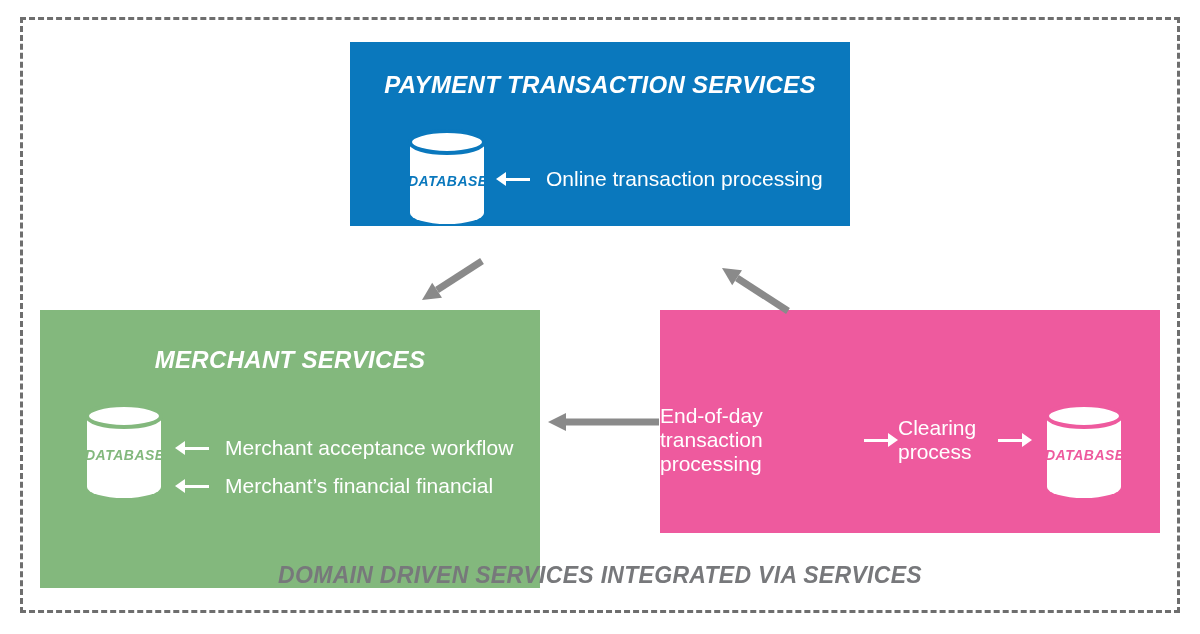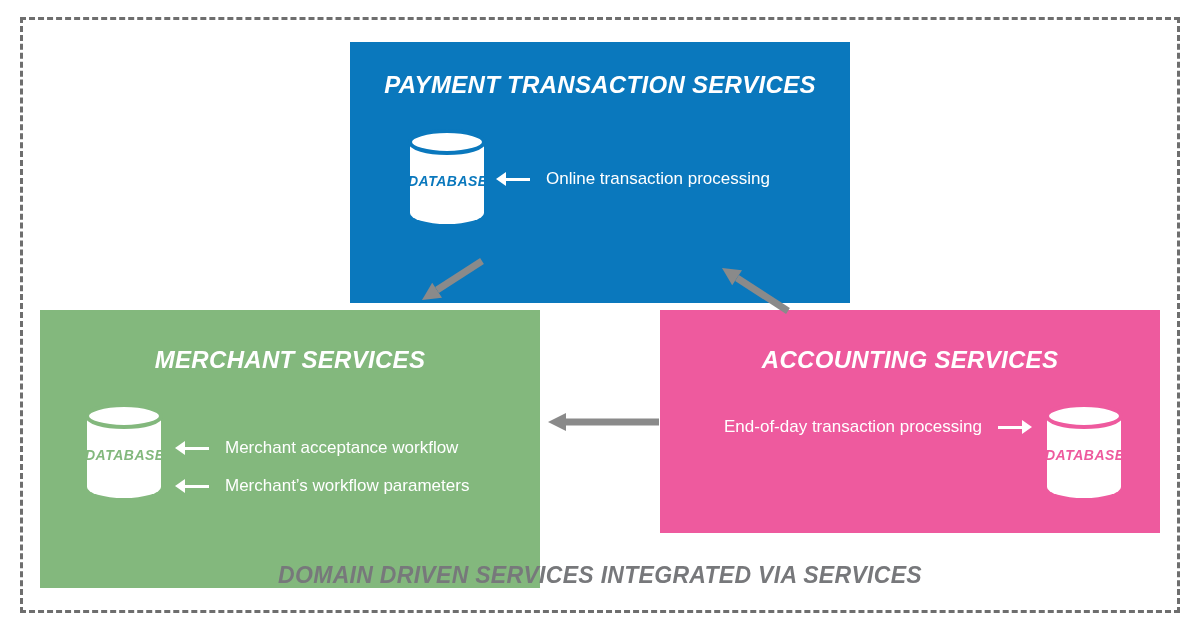--- a/index.html
+++ b/index.html
@@ -13,21 +13,21 @@
   *{margin:0;padding:0;box-sizing:border-box;}
   html,body{width:1200px;height:634px;background:#ffffff;overflow:hidden;}
   body{font-family:"Liberation Sans",sans-serif;position:relative;}
 
   .frame{
     position:absolute;left:20px;top:17px;width:1160px;height:596px;
     border:3px dashed var(--border-gray);
   }
 
   .box{position:absolute;color:#ffffff;}
-  .box.blue{left:350px;top:42px;width:500px;height:261px;background:var(--blue);}
+  .box.blue{left:350px;top:42px;width:500px;height:184px;background:var(--blue);}
   .box.green{left:40px;top:310px;width:500px;height:278px;background:var(--green);}
   .box.pink{left:660px;top:310px;width:500px;height:223px;background:var(--pink);}
 
   .box-title{
     position:absolute;left:0;top:29px;width:100%;
     text-align:center;font-size:24px;font-weight:700;font-style:italic;
     letter-spacing:.3px;color:#ffffff;
   }
   .box.green .box-title,.box.pink .box-title{top:36px;}
 
@@ -53,21 +53,21 @@
     border-top:7px solid transparent;border-bottom:7px solid transparent;
     border-right:10px solid #ffffff;
   }
   .iarrow.right{margin-right:10px;}
   .iarrow.right::after{
     content:"";position:absolute;right:-10px;top:-5.5px;width:0;height:0;
     border-top:7px solid transparent;border-bottom:7px solid transparent;
     border-left:10px solid #ffffff;
   }
 
-  .item-row{display:flex;align-items:center;height:26px;font-size:17px;color:#ffffff;}
+  .item-row{display:flex;align-items:center;height:26px;font-size:21px;color:#ffffff;}
   .item-row .gap{width:16px;flex:none;}
 
   .box.blue .rows{position:absolute;left:146px;top:124px;}
   .box.green .rows{position:absolute;left:135px;top:109px;margin-top:16px;}
   .box.green .item-row + .item-row{margin-top:12px;}
   .box.pink .rows{
     position:absolute;right:128px;top:104px;
     display:flex;flex-direction:row;align-items:flex-end;
   }
   .box.pink .item-row + .item-row{margin-top:13px;}
@@ -114,37 +114,41 @@
   </div>
   <div class="rows">
     <div class="item-row">
       <span class="iarrow left"></span>
       <span class="gap"></span>
       <span>Merchant acceptance workflow</span>
     </div>
     <div class="item-row">
       <span class="iarrow left"></span>
       <span class="gap"></span>
-      <span>Merchant’s workflow parameters</span>
+      <span>Merchant’s financial financial</span>
     </div>
   </div>
 </div>
 
 <div class="box pink">
-  <div class="box-title">ACCOUNTING SERVICES</div>
   <div class="cyl">
     <svg viewBox="0 0 78 96">
       <path d="M2,13 L2,84 A37,11 0 0 0 76,84 L76,13 Z" fill="#ffffff"></path>
       <ellipse cx="39" cy="13" rx="37" ry="11" fill="#ffffff" stroke="#ee5a9e" stroke-width="4"></ellipse>
     </svg>
     <div class="db-label">DATABASE</div>
   </div>
   <div class="rows">
     <div class="item-row">
       <span>End-of-day transaction processing</span>
+      <span class="gap"></span>
+      <span class="iarrow right"></span>
+    </div>
+    <div class="item-row">
+      <span>Clearing process</span>
       <span class="gap"></span>
       <span class="iarrow right"></span>
     </div>
   </div>
 </div>
 
 <svg class="connectors" viewBox="0 0 1200 634">
   <g>
     <line x1="482" y1="261" x2="437" y2="290" stroke="#8a8a8a" stroke-width="7"></line>
     <polygon points="422,300 432.2,282.7 442,297.7" fill="#8a8a8a"></polygon>

